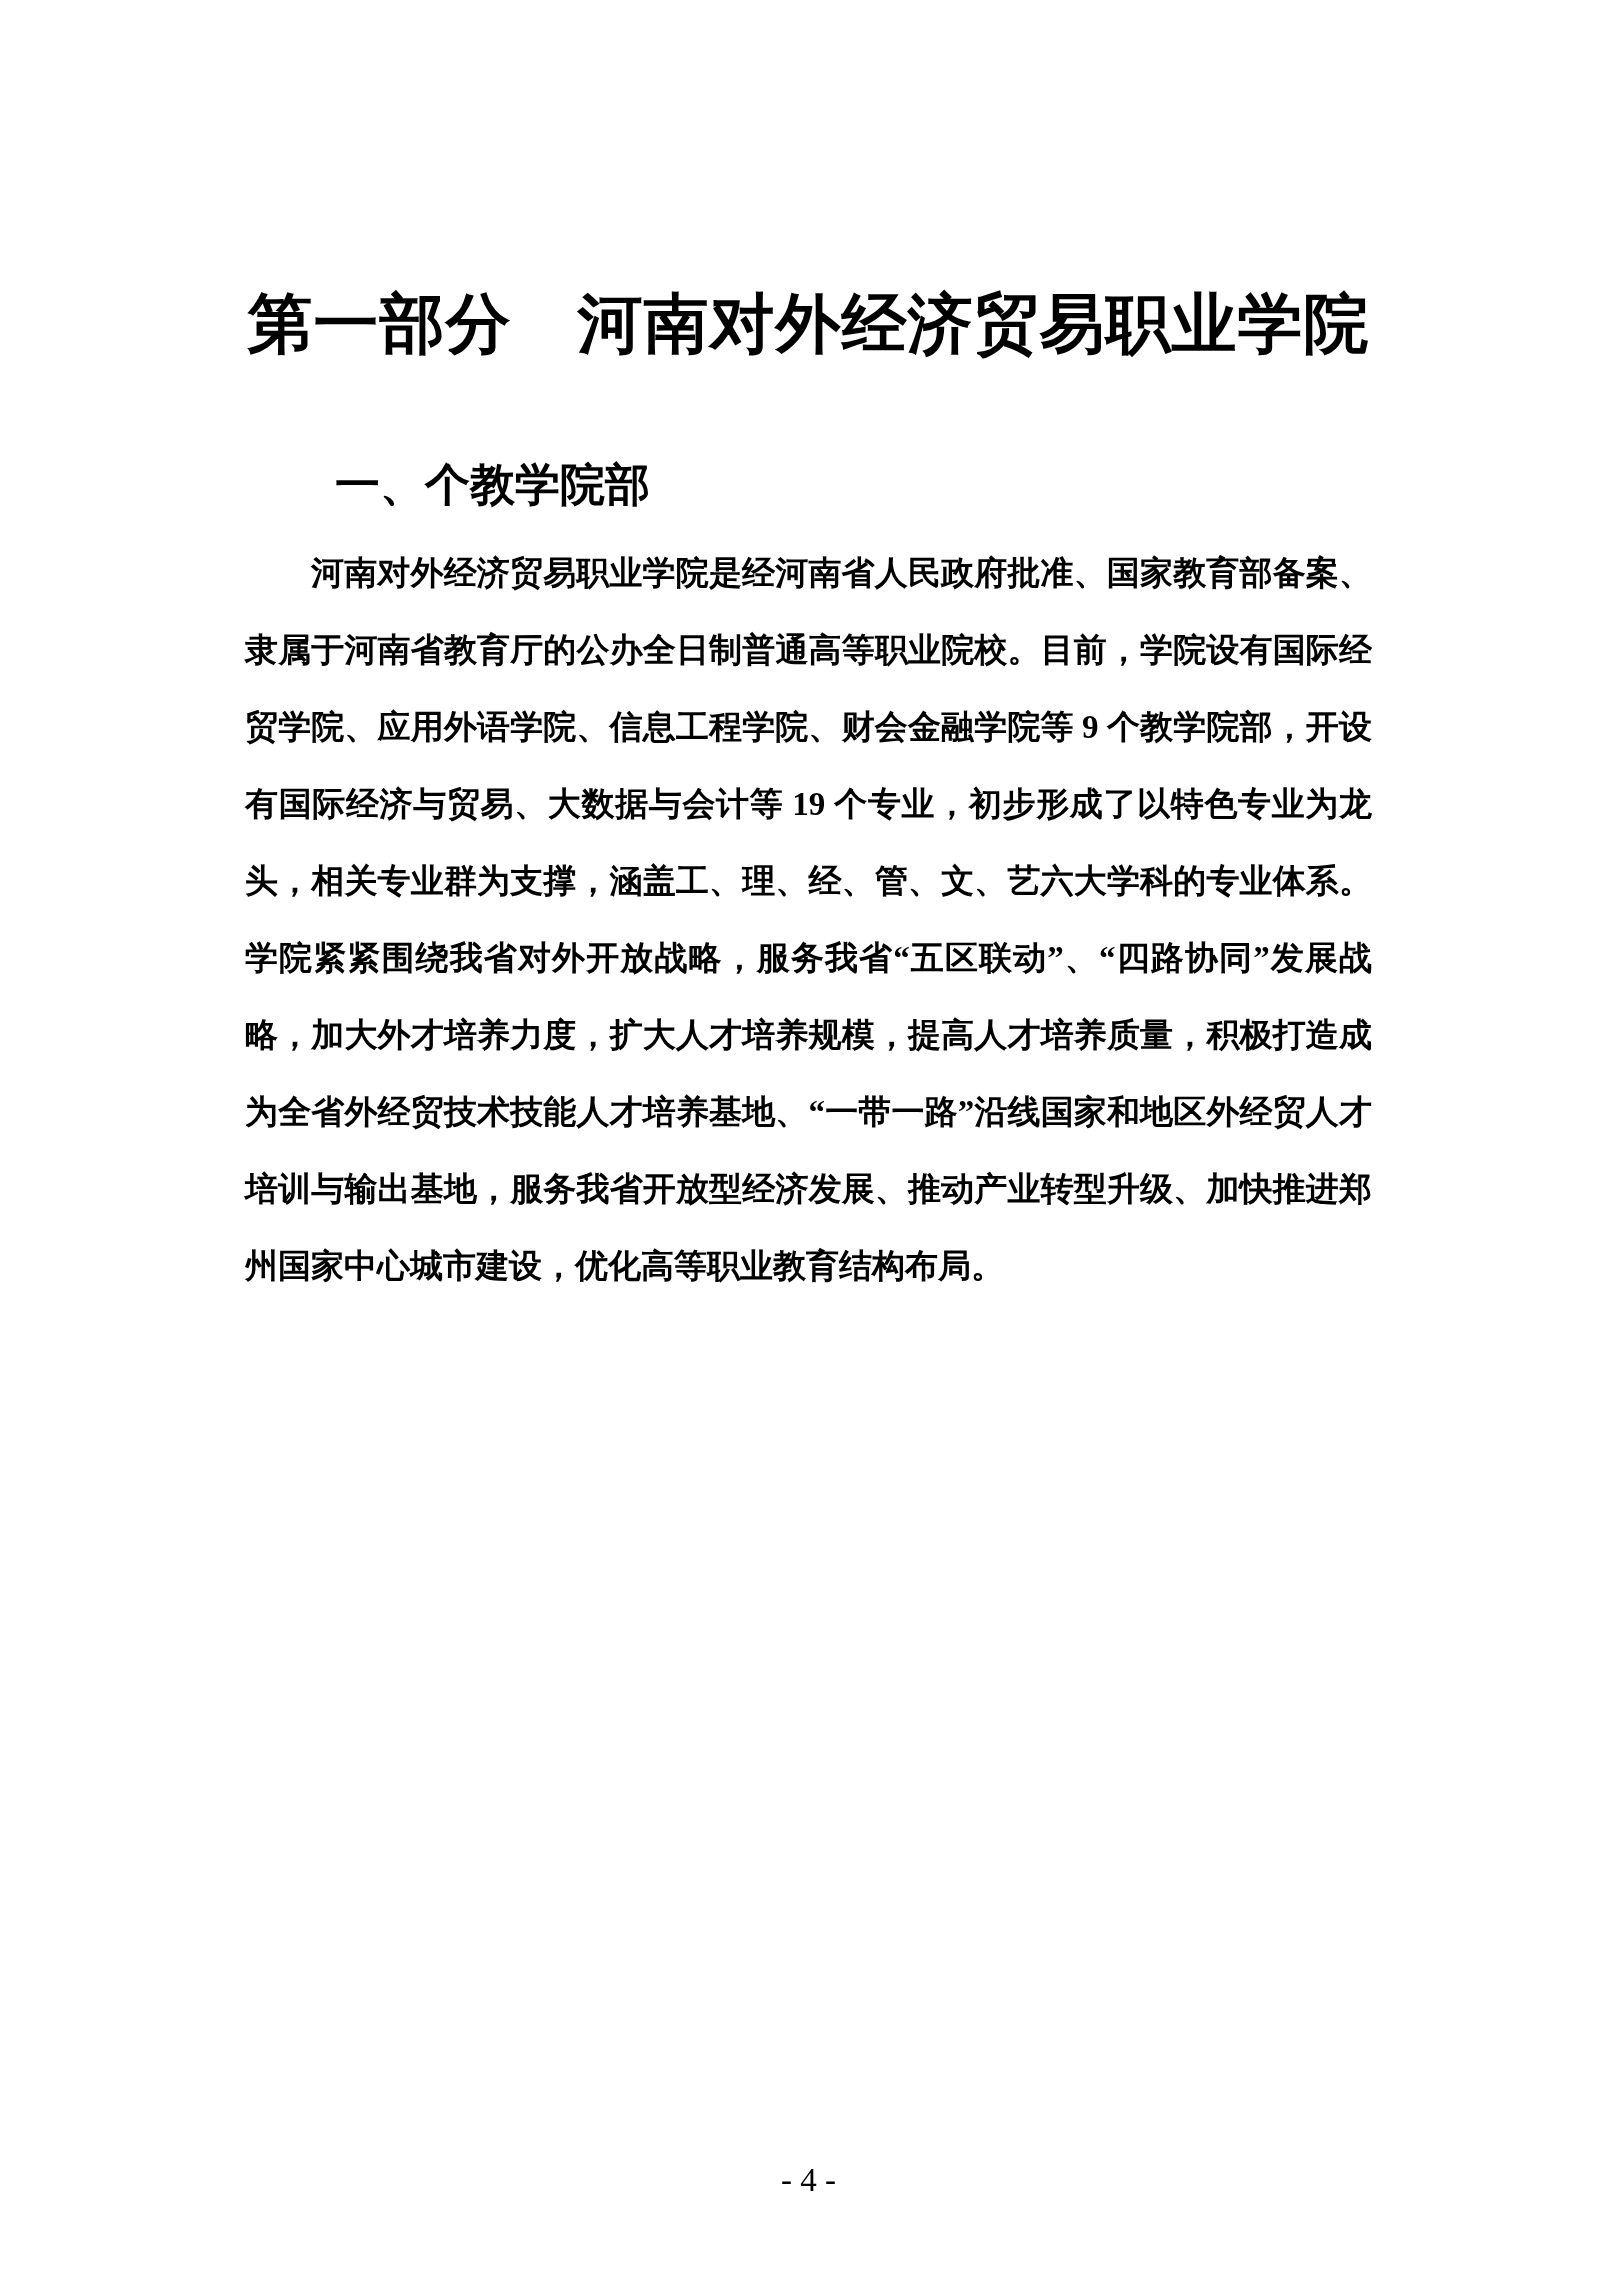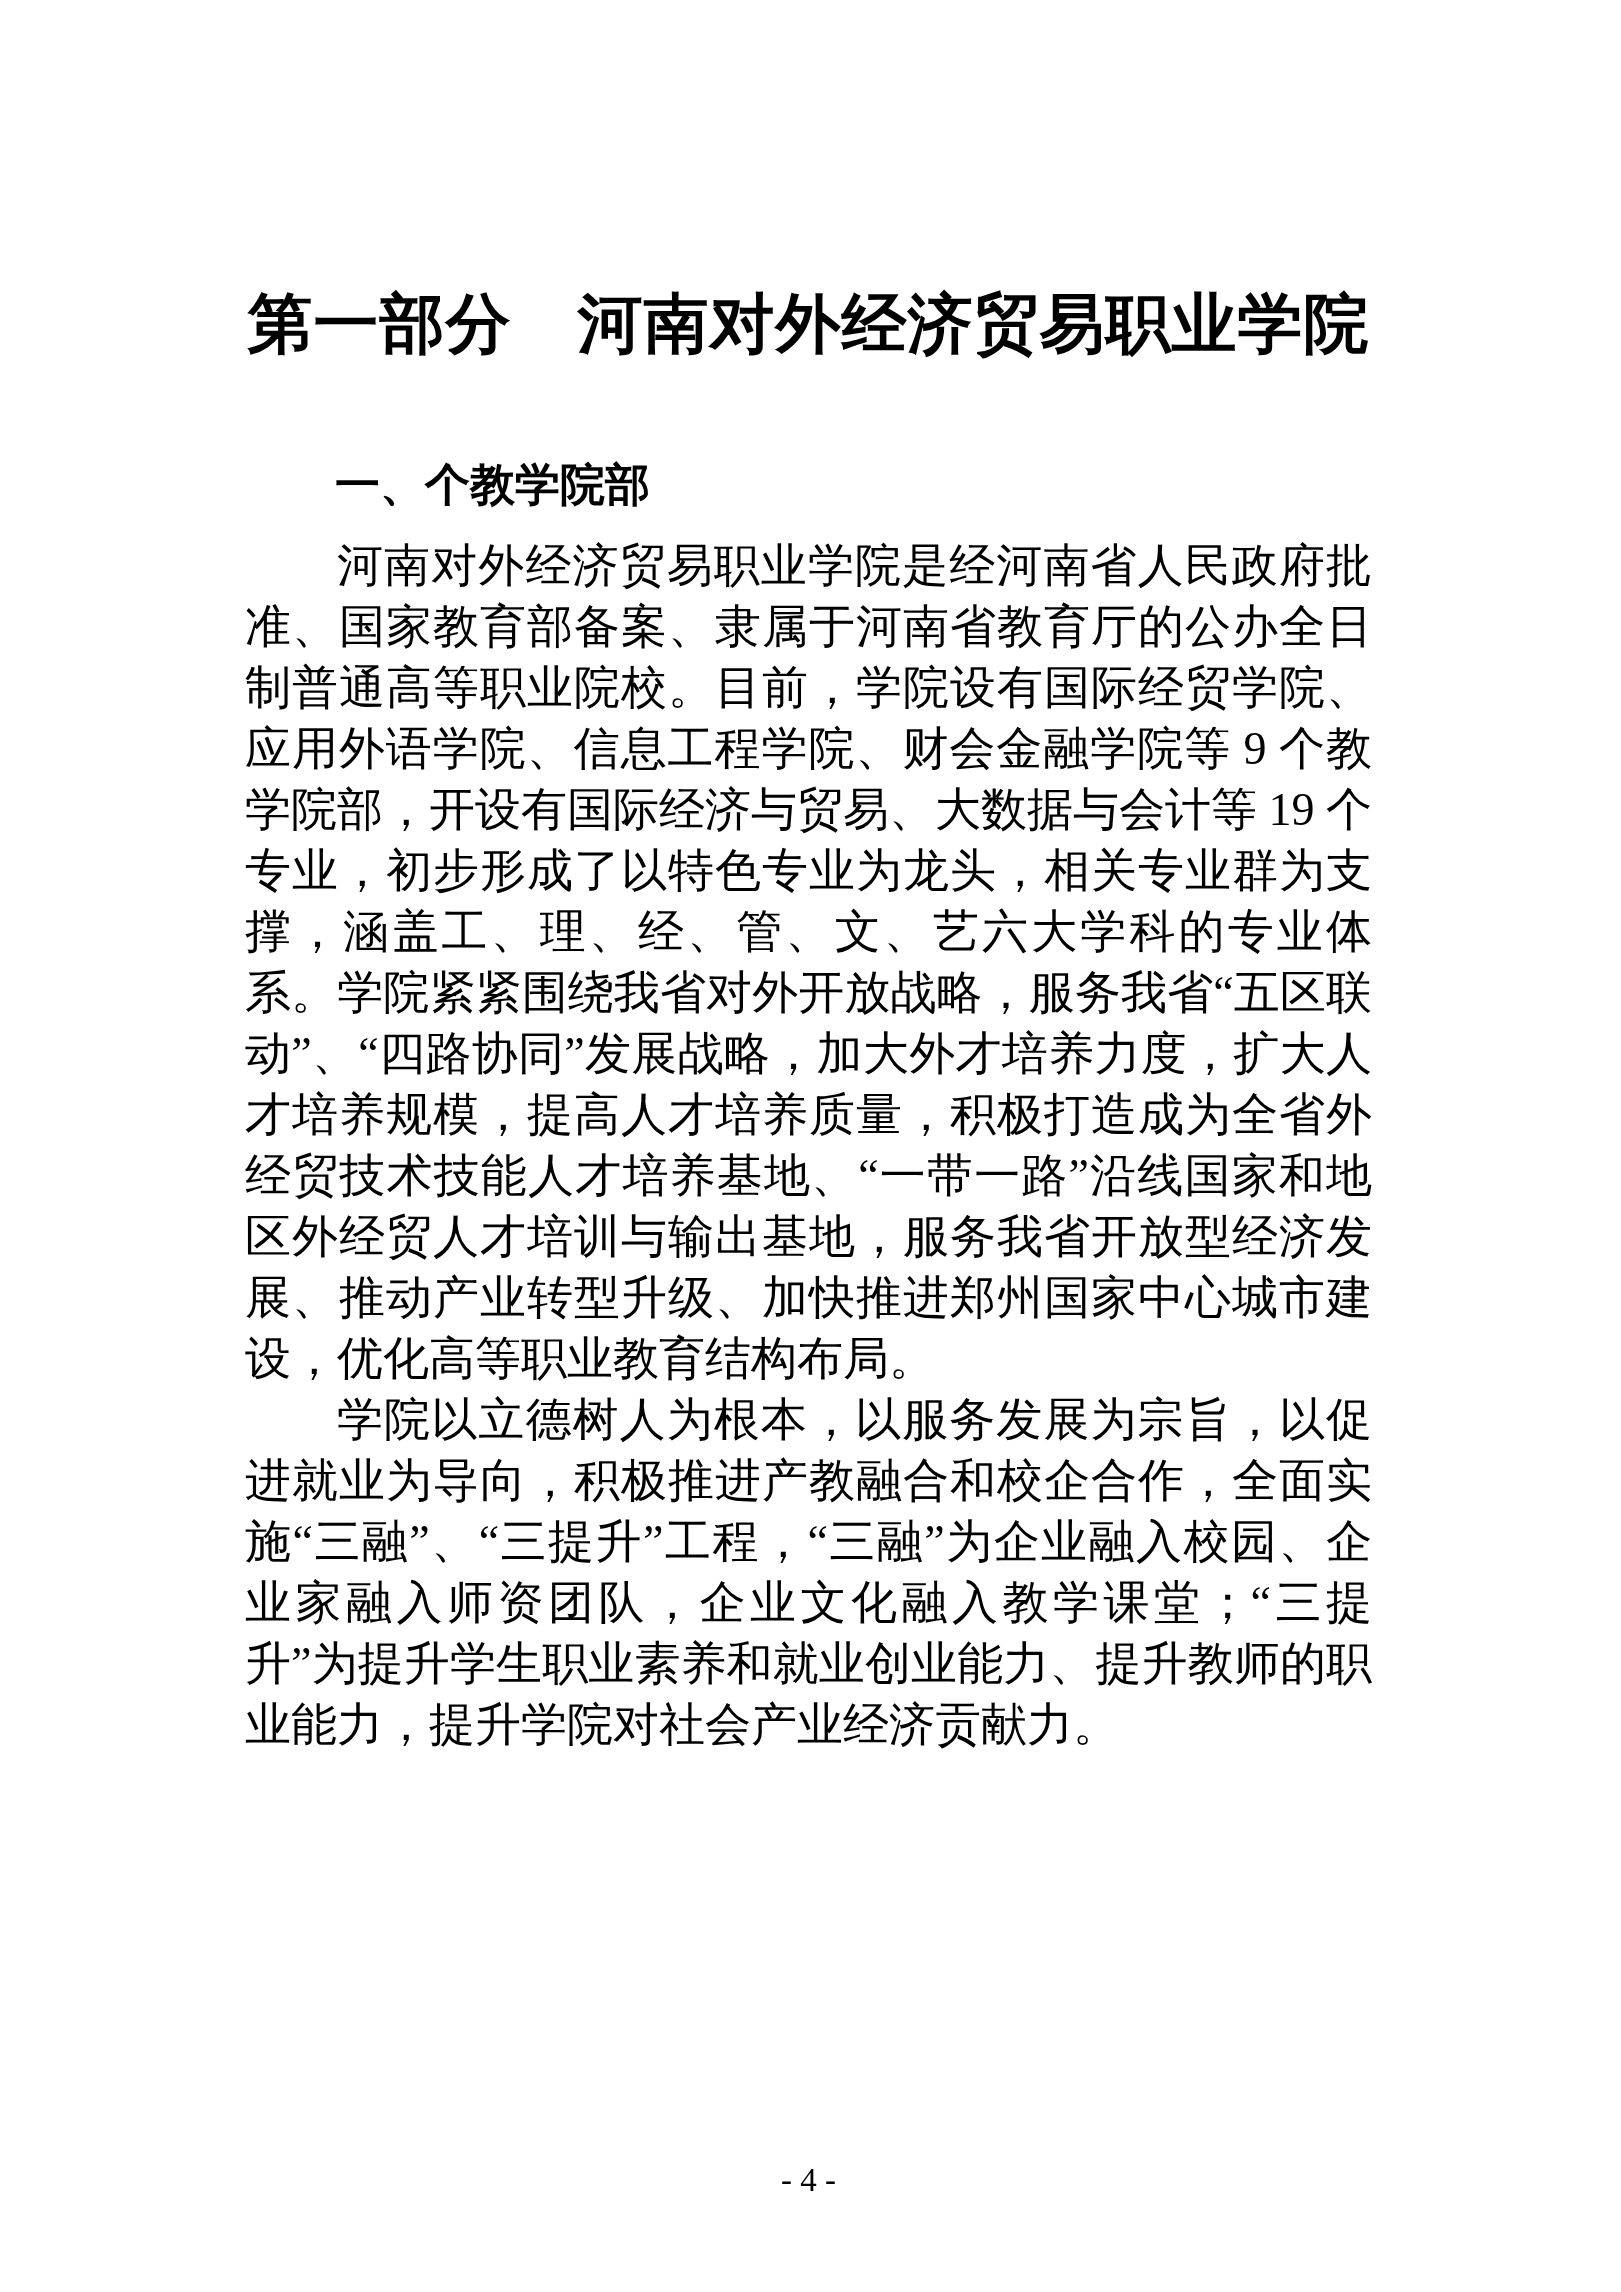--- a/index.html
+++ b/index.html
@@ -34,23 +34,24 @@
     margin-top: 91px;
     font-family: "Liberation Sans", sans-serif;
     font-weight: 700;
     font-size: 45px;
     line-height: 47px;
     text-indent: 2em;
   }
   .body-text {
     margin-top: 26.5px;
     font-family: "Liberation Serif", serif;
-    font-size: 46px;
-    line-height: 61px;
+    font-size: 33px;
+    line-height: 77px;
     text-align: justify;
+    font-weight: bold;
   }
   .body-text p {
     margin: 0;
     padding: 0;
     text-indent: 2em;
   }
   .page-number {
     position: absolute;
     top: 2161px;
     left: 245px;
@@ -66,18 +67,17 @@
 
 <div class="page">
   <div class="doc-title">
     <div>第一部分　河南对外经济贸易职业学院</div>
   </div>
 
   <div class="section-heading">一、个教学院部</div>
 
   <div class="body-text">
     <p>河南对外经济贸易职业学院是经河南省人民政府批准、国家教育部备案、隶属于河南省教育厅的公办全日制普通高等职业院校。目前，学院设有国际经贸学院、应用外语学院、信息工程学院、财会金融学院等 9 个教学院部，开设有国际经济与贸易、大数据与会计等 19 个专业，初步形成了以特色专业为龙头，相关专业群为支撑，涵盖工、理、经、管、文、艺六大学科的专业体系。学院紧紧围绕我省对外开放战略，服务我省“五区联动”、“四路协同”发展战略，加大外才培养力度，扩大人才培养规模，提高人才培养质量，积极打造成为全省外经贸技术技能人才培养基地、“一带一路”沿线国家和地区外经贸人才培训与输出基地，服务我省开放型经济发展、推动产业转型升级、加快推进郑州国家中心城市建设，优化高等职业教育结构布局。</p>
-    <p>学院以立德树人为根本，以服务发展为宗旨，以促进就业为导向，积极推进产教融合和校企合作，全面实施“三融”、“三提升”工程，“三融”为企业融入校园、企业家融入师资团队，企业文化融入教学课堂；“三提升”为提升学生职业素养和就业创业能力、提升教师的职业能力，提升学院对社会产业经济贡献力。</p>
   </div>
 </div>
 
 <div class="page-number">- 4 -</div>
 
 
 </body></html>

